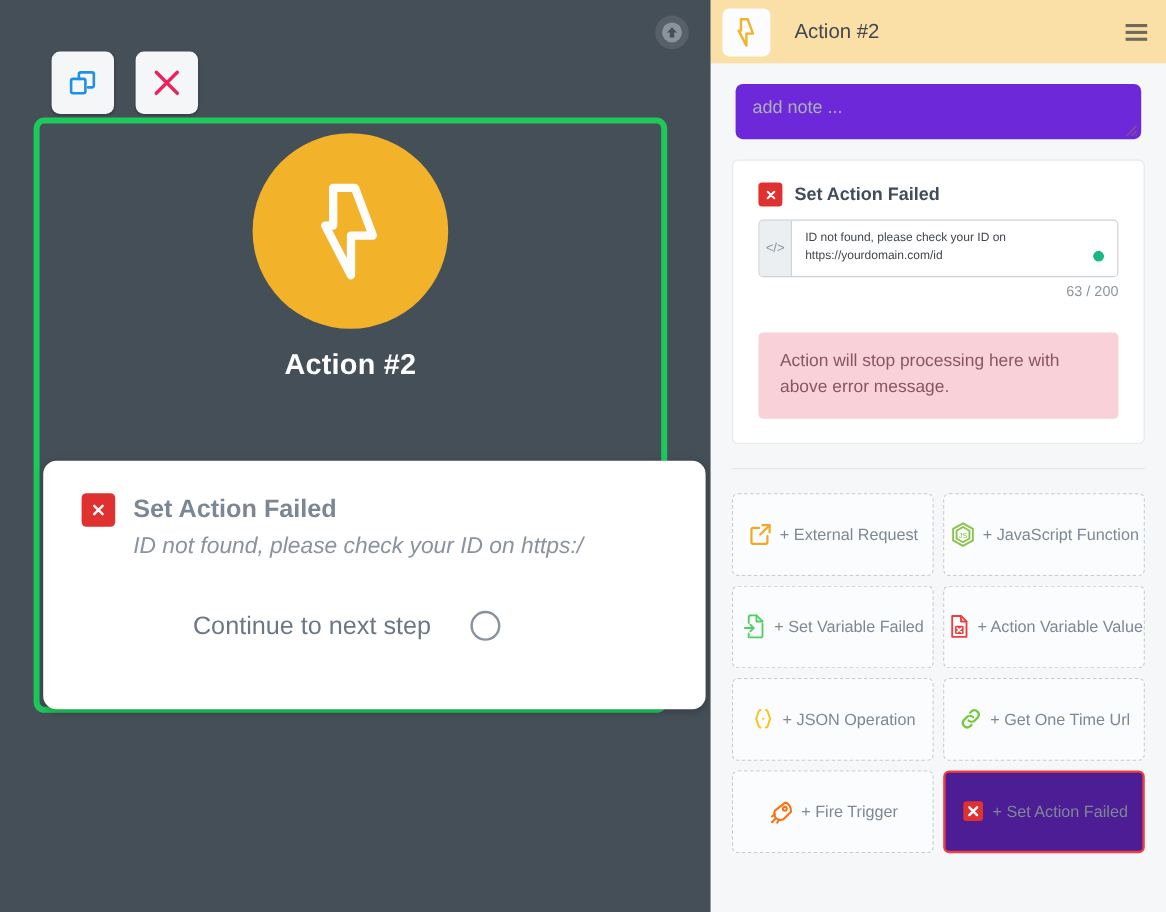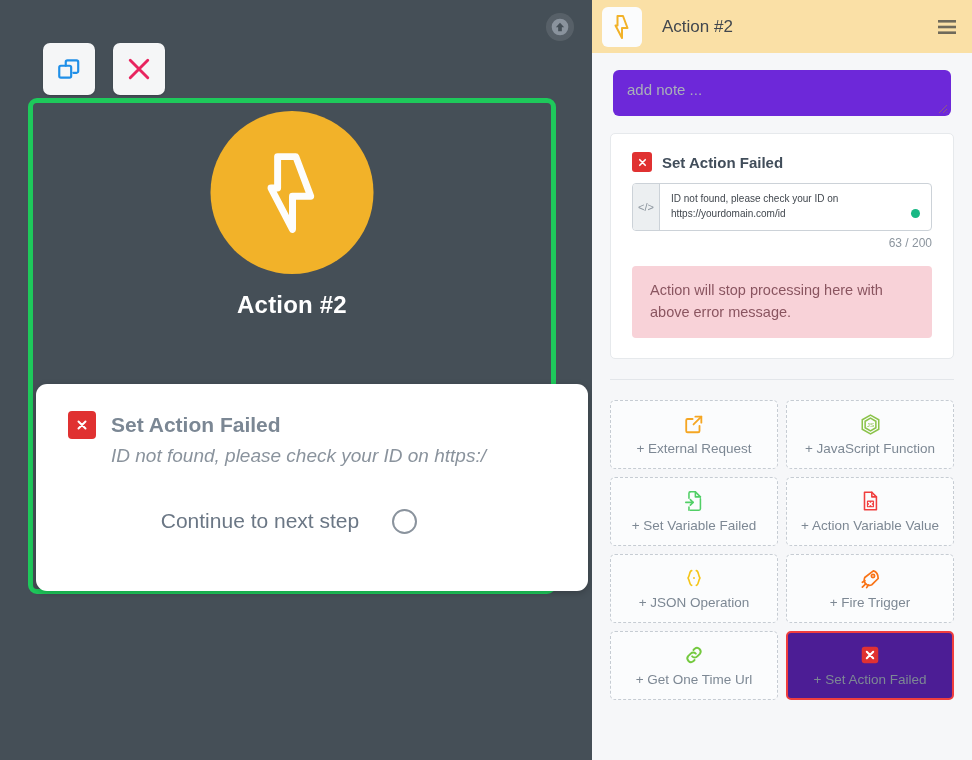--- a/index.html
+++ b/index.html
@@ -52,21 +52,21 @@
     width:28px;height:28px;border-radius:4px;background:#e03131;
     display:flex;align-items:center;justify-content:center;flex:0 0 28px;
   }
   .card-title{font-size:21px;font-weight:bold;color:#7b8794;}
   .card-sub{
     padding:6px 0 0 75px;font-size:19px;font-style:italic;color:#8a939d;
     white-space:nowrap;
   }
   .card-continue{
     position:absolute;left:0;right:0;top:125px;
-    display:flex;justify-content:center;gap:33px;
+    display:flex;align-items:center;justify-content:center;gap:33px;
     padding-right:46px;
   }
   .card-continue .lbl{font-size:21px;color:#6b7785;}
   .radio-circle{width:21px;height:21px;border-radius:50%;border:2px solid #8a939d;}
 
   
   .panel{width:380px;height:760px;flex:0 0 380px;background:#f6f7f9;display:flex;flex-direction:column;overflow:hidden;}
 
   .panel-header{
     height:53px;background:#fae0a6;display:flex;align-items:center;
@@ -102,30 +102,30 @@
     display:flex;align-items:center;justify-content:center;font-size:11px;color:#8c959e;
   }
   .code-val{
     flex:1;padding:8px 11px 9px 11px;font-size:10px;color:#41474e;line-height:1.45;
     position:relative;cursor:text;
   }
   .code-dot{position:absolute;right:11px;bottom:12px;width:9px;height:9px;border-radius:50%;background:#18b884;}
   .char-count{text-align:right;font-size:12px;color:#8c959e;margin-top:5px;}
 
   .warn-box{
-    margin-top:16px;background:#f8d2d8;border-radius:4px;padding:14px 18px;
+    margin-top:27px;background:#f8d2d8;border-radius:4px;padding:14px 18px;
     font-size:14.5px;color:#8a5560;line-height:1.5;
   }
 
   .divider{height:1px;background:#e3e6ea;margin:20px 18px 0 18px;}
 
   .tile-grid{display:grid;grid-template-columns:1fr 1fr;gap:8px;padding:20px 18px 0 18px;}
   .tile{
     height:69px;border:1px dashed #c6ccd3;border-radius:5px;background:#fbfcfd;
-    display:flex;flex-direction:column;align-items:center;justify-content:center;gap:5px;
+    display:flex;flex-direction:row;align-items:center;justify-content:center;gap:5px;
     cursor:pointer;box-sizing:border-box;
   }
   .tile.selected{border:2px solid #f03e3e;background:#4c1d95;}
   .tile-ico{height:24px;display:flex;align-items:center;justify-content:center;}
   .tile-lbl{font-size:13.5px;color:#7d8894;}
 </style>
 </head>
 <body>
 
 <div class="app">
@@ -291,40 +291,40 @@
               <path d="M9.5 4 C7 4 7.5 9 5.5 12 C7.5 15 7 20 9.5 20"></path>
               <path d="M14.5 4 C17 4 16.5 9 18.5 12 C16.5 15 17 20 14.5 20"></path>
               <circle cx="12" cy="12" r="1" fill="#f5c518" stroke="none"></circle>
             </svg>
           </span>
           <span class="tile-lbl">+ JSON Operation</span>
         </div>
 
         <div class="tile">
           <span class="tile-ico">
+            <svg width="22" height="22" viewBox="0 0 24 24" fill="none" stroke="#74c93f" stroke-width="2.1" stroke-linecap="round" stroke-linejoin="round">
+              <path d="M10 13.5 A4 4 0 0 0 15.6 13.5 L18.4 10.7 A4 4 0 0 0 12.8 5.1 L11.4 6.5"></path>
+              <path d="M14 10.5 A4 4 0 0 0 8.4 10.5 L5.6 13.3 A4 4 0 0 0 11.2 18.9 L12.6 17.5"></path>
+            </svg>
+          </span>
+          <span class="tile-lbl">+ Get One Time Url</span>
+        </div>
+
+        <div class="tile">
+          <span class="tile-ico">
             <svg width="23" height="23" viewBox="0 0 24 24" fill="none" stroke="#f97316" stroke-width="1.8" stroke-linecap="round" stroke-linejoin="round">
               <path d="M15 4 C18.5 5 20 8.5 20 12 L13.5 18.5 C11 19.5 8.5 19 7 17.5 C5.5 16 5 13.5 6 11 Z"></path>
               <circle cx="14.6" cy="9.4" r="1.7"></circle>
               <path d="M7 17.5 L3.5 21"></path>
               <path d="M6.2 14.2 L3.5 16 M9.8 18.8 L8 21.5"></path>
             </svg>
           </span>
           <span class="tile-lbl">+ Fire Trigger</span>
         </div>
 
-        <div class="tile">
-          <span class="tile-ico">
-            <svg width="22" height="22" viewBox="0 0 24 24" fill="none" stroke="#74c93f" stroke-width="2.1" stroke-linecap="round" stroke-linejoin="round">
-              <path d="M10 13.5 A4 4 0 0 0 15.6 13.5 L18.4 10.7 A4 4 0 0 0 12.8 5.1 L11.4 6.5"></path>
-              <path d="M14 10.5 A4 4 0 0 0 8.4 10.5 L5.6 13.3 A4 4 0 0 0 11.2 18.9 L12.6 17.5"></path>
-            </svg>
-          </span>
-          <span class="tile-lbl">+ Get One Time Url</span>
-        </div>
-
         <div class="tile selected">
           <span class="tile-ico">
             <svg width="22" height="22" viewBox="0 0 24 24">
               <rect x="3" y="3" width="18" height="18" rx="3" fill="#e03131"></rect>
               <path d="M8.5 8.5 L15.5 15.5 M15.5 8.5 L8.5 15.5" stroke="#ffffff" stroke-width="2.2" stroke-linecap="round" fill="none"></path>
             </svg>
           </span>
           <span class="tile-lbl">+ Set Action Failed</span>
         </div>
 

